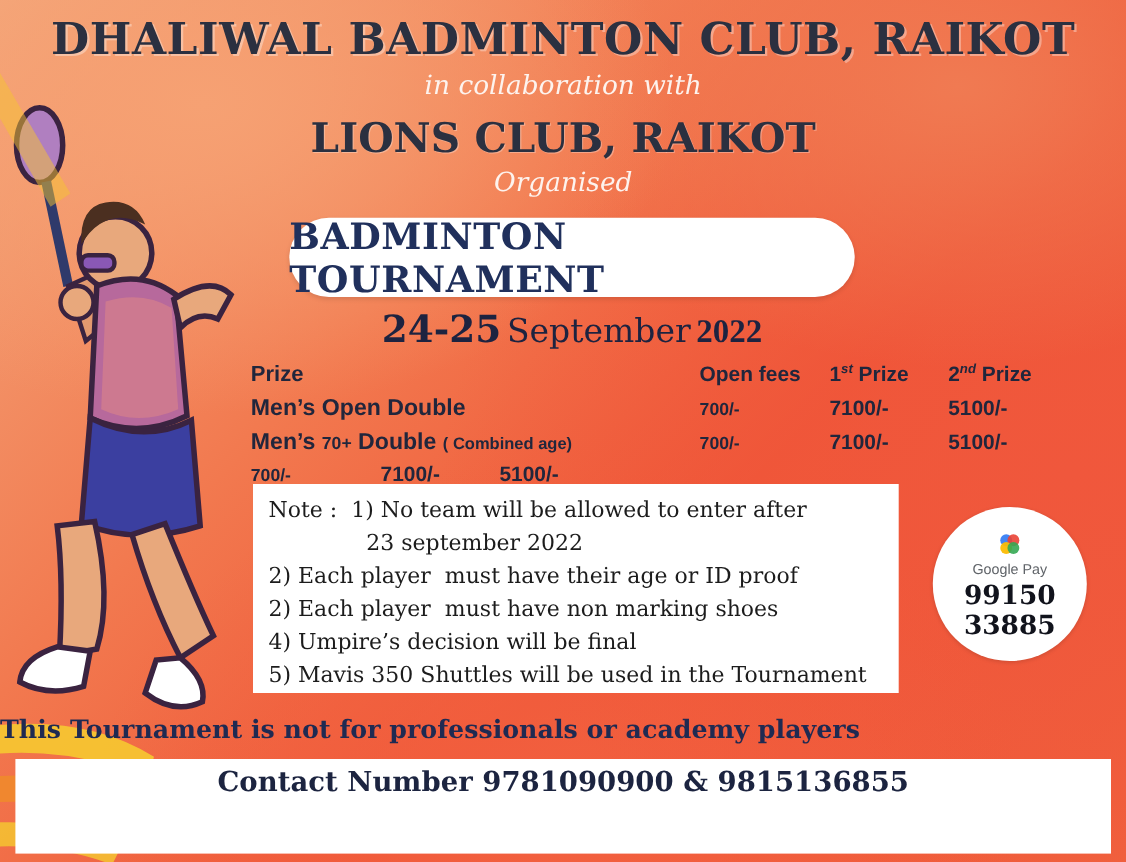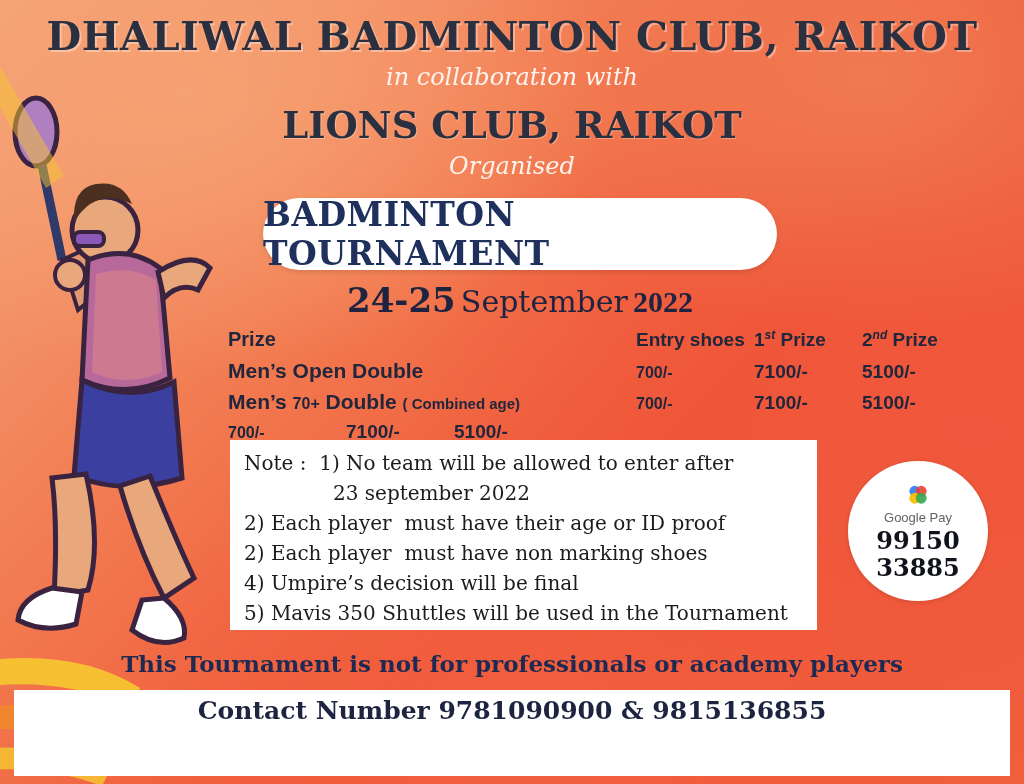--- a/index.html
+++ b/index.html
@@ -194,21 +194,20 @@
     color: #11131c;
     line-height: 27px;
   }
 
   
   .not-pro {
     position: absolute;
     top: 650px;
     left: 0;
     width: 1024px;
-    text-align: center;
     font-family: "DejaVu Serif", serif;
     font-weight: bold;
     font-size: 23px;
     color: #1f2a52;
   }
 
   
   .footer {
     position: absolute;
     left: 14px;
@@ -284,21 +283,21 @@
 
   <div class="date-line">
     <span class="d-num">24-25</span>
     <span class="d-mon">September</span>
     <span class="d-year">2022</span>
   </div>
 
   <div class="events">
     <div class="events-row events-head">
       <div class="ev-name">Prize</div>
-      <div class="ev-fee">Entry shoes</div>
+      <div class="ev-fee">Open fees</div>
       <div class="ev-p1"><span>1</span><sup>st</sup><span> Prize</span></div>
       <div class="ev-p2"><span>2</span><sup>nd</sup><span> Prize</span></div>
     </div>
 
     <div class="events-row">
       <div class="ev-name">
         <span>Men’s Open Double</span>
       </div>
       <div class="ev-fee">700/-</div>
       <div class="ev-p1">7100/-</div>

